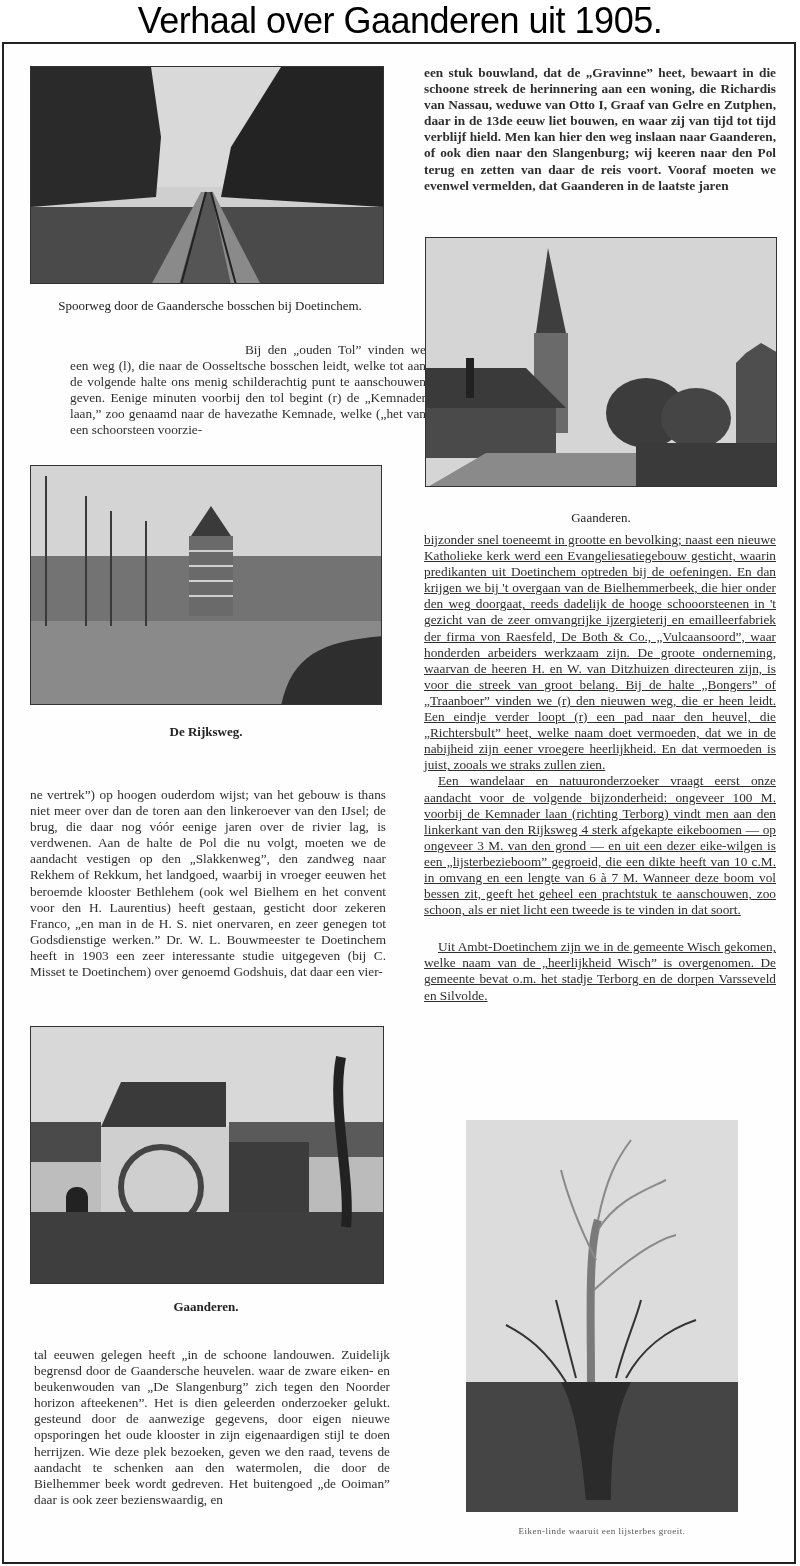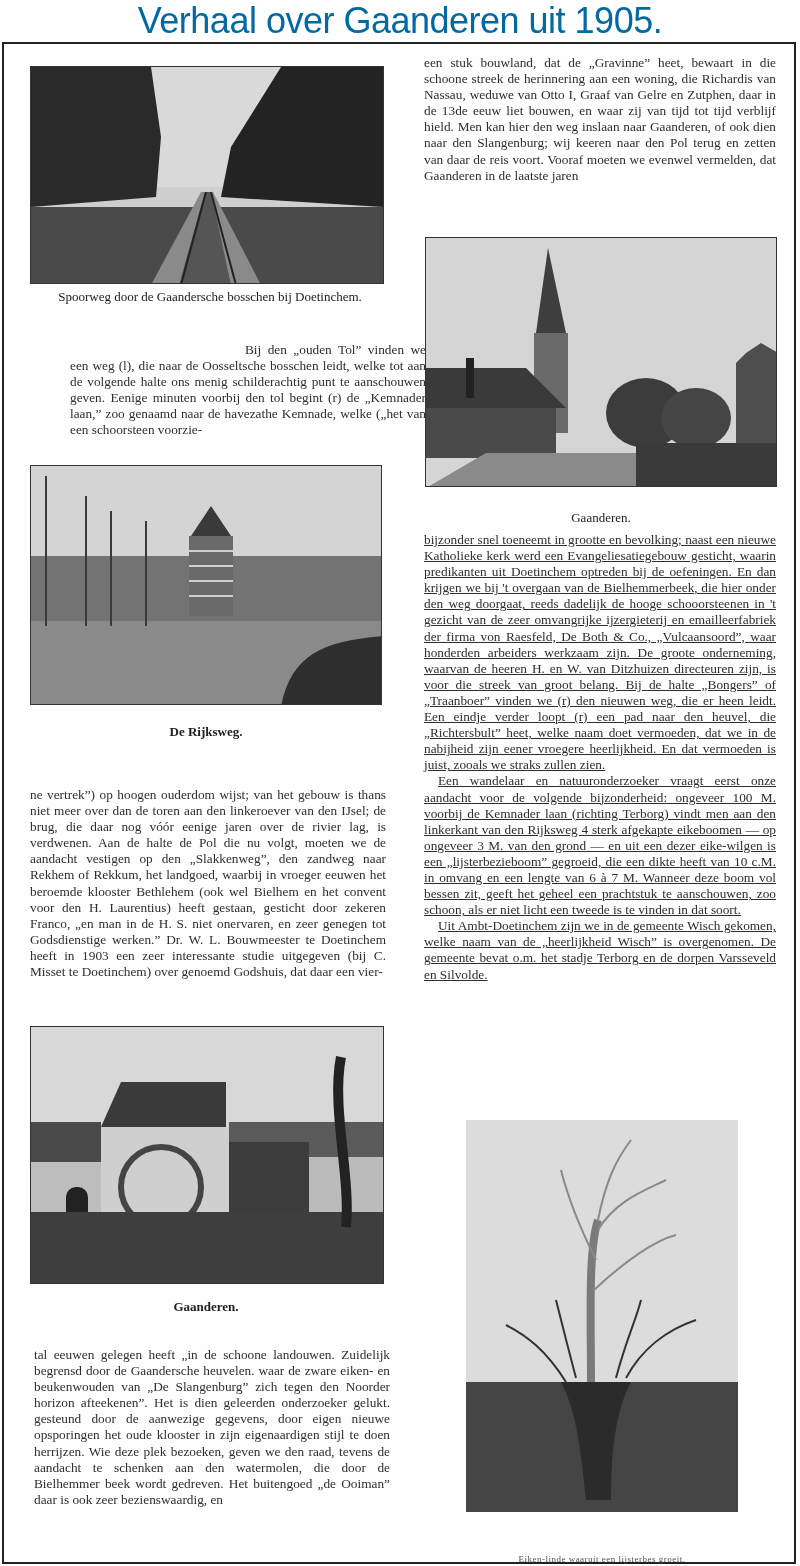--- a/index.html
+++ b/index.html
@@ -1,17 +1,17 @@
 <!DOCTYPE html>
 <html><head>
 <meta charset="utf-8">
 <style>
   html, body { margin:0; padding:0; background:#ffffff; }
   body { width:800px; height:1566px; position:relative; overflow:hidden; font-family:"Liberation Serif", serif; color:#2b2b2b; }
-  .title { position:absolute; left:0; top:0; width:800px; height:42px; text-align:center; font-family:"Liberation Sans", sans-serif; font-size:36px; line-height:42px; color:#0369a1; letter-spacing:-0.5px; }
+  .title { position:absolute; left:0; top:0; width:800px; height:42px; text-align:center; font-family:"Liberation Sans", sans-serif; font-size:36px; line-height:42px; color:#000000; letter-spacing:-0.5px; }
   .frame { position:absolute; left:2px; top:42px; width:794px; height:1522px; border:2px solid #222; box-sizing:border-box; background:#fefefe; }
   .photo { position:absolute; overflow:hidden; background:#777; border:1px solid #333; box-sizing:border-box; }
   .caption { position:absolute; text-align:center; font-size:13px; line-height:16px; color:#222; }
   .para { position:absolute; font-size:13.3px; line-height:16.1px; text-align:justify; color:#2e2e2e; }
   .para p { margin:0; }
   svg { display:block; }
 </style>
 </head>
 <body>
 
@@ -25,21 +25,21 @@
     <rect x="0" y="0" width="354" height="120" fill="#d9d9d9"></rect>
     <polygon points="0,0 120,0 130,70 125,130 0,140" fill="#2a2a2a"></polygon>
     <polygon points="354,0 250,0 200,80 190,130 354,140" fill="#232323"></polygon>
     <polygon points="0,140 354,140 354,218 0,218" fill="#4a4a4a"></polygon>
     <polygon points="170,125 182,125 230,218 120,218" fill="#8a8a8a"></polygon>
     <polygon points="174,125 180,125 200,218 148,218" fill="#555"></polygon>
     <line x1="175" y1="125" x2="150" y2="218" stroke="#222" stroke-width="2"></line>
     <line x1="180" y1="125" x2="205" y2="218" stroke="#222" stroke-width="2"></line>
   </svg>
 </div>
-<div class="caption" style="left:40px;top:289px;width:340px;">Spoorweg door de Gaandersche bosschen bij Doetinchem.</div>
+<div class="caption" style="left:40px;top:298px;width:340px;">Spoorweg door de Gaandersche bosschen bij Doetinchem.</div>
 
 <div class="para" style="left:30px;top:342px;width:356px;margin-left:40px;">
   <p style="text-indent:175px;">Bij den „ouden Tol” vinden we een weg (l), die naar de Oosseltsche bosschen leidt, welke tot aan de volgende halte ons menig schilderachtig punt te aanschouwen geven. Eenige minuten voorbij den tol begint (r) de „Kemnader laan,” zoo genaamd naar de havezathe Kemnade, welke („het van een schoorsteen voorzie-</p>
 </div>
 
 <div class="photo" style="left:30px;top:465px;width:352px;height:240px;">
   <svg width="352" height="240" viewBox="0 0 352 240">
     <rect width="352" height="240" fill="#d4d4d4"></rect>
     <rect x="0" y="90" width="352" height="70" fill="#5a5a5a" opacity="0.8"></rect>
     <polygon points="160,70 180,40 200,70" fill="#3a3a3a"></polygon>
@@ -83,21 +83,21 @@
   </svg>
 </div>
 <div class="caption" style="left:30px;top:1299px;width:352px;">
   <div style="font-weight:bold;">Gaanderen.</div>
 </div>
 
 <div class="para" style="left:34px;top:1347px;width:356px;">
   <p>tal eeuwen gelegen heeft „in de schoone landouwen. Zuidelijk begrensd door de Gaandersche heuvelen. waar de zware eiken- en beukenwouden van „De Slangenburg” zich tegen den Noorder horizon afteekenen”. Het is dien geleerden onderzoeker gelukt. gesteund door de aanwezige gegevens, door eigen nieuwe opsporingen het oude klooster in zijn eigenaardigen stijl te doen herrijzen. Wie deze plek bezoeken, geven we den raad, tevens de aandacht te schenken aan den watermolen, die door de Bielhemmer beek wordt gedreven. Het buitengoed „de Ooiman” daar is ook zeer bezienswaardig, en</p>
 </div>
 
-<div class="para" style="left:424px;top:55px;width:352px;">
+<div class="para" style="left:424px;top:65px;width:352px;font-weight:bold;">
   <p>een stuk bouwland, dat de „Gravinne” heet, bewaart in die schoone streek de herinnering aan een woning, die Richardis van Nassau, weduwe van Otto I, Graaf van Gelre en Zutphen, daar in de 13de eeuw liet bouwen, en waar zij van tijd tot tijd verblijf hield. Men kan hier den weg inslaan naar Gaanderen, of ook dien naar den Slangenburg; wij keeren naar den Pol terug en zetten van daar de reis voort. Vooraf moeten we evenwel vermelden, dat Gaanderen in de laatste jaren</p>
 </div>
 
 <div class="photo" style="left:425px;top:237px;width:352px;height:250px;">
   <svg width="352" height="250" viewBox="0 0 352 250">
     <rect width="352" height="250" fill="#d5d5d5"></rect>
     <polygon points="122,10 110,95 140,95" fill="#3e3e3e"></polygon>
     <rect x="108" y="95" width="34" height="100" fill="#6a6a6a"></rect>
     <polygon points="0,130 0,170 140,170 100,130" fill="#3a3a3a"></polygon>
     <rect x="0" y="170" width="130" height="50" fill="#4a4a4a"></rect>
@@ -107,21 +107,21 @@
     <polygon points="320,115 335,105 352,115 352,210 310,210 310,125" fill="#4e4e4e"></polygon>
     <polygon points="0,250 60,215 210,215 240,250" fill="#8a8a8a"></polygon>
     <rect x="210" y="205" width="142" height="45" fill="#3a3a3a"></rect>
   </svg>
 </div>
 <div class="caption" style="left:425px;top:510px;width:352px;">Gaanderen.</div>
 
 <div class="para" style="left:424px;top:532px;width:352px;text-decoration:underline;">
   <p>bijzonder snel toeneemt in grootte en bevolking; naast een nieuwe Katholieke kerk werd een Evangeliesatiegebouw gesticht, waarin predikanten uit Doetinchem optreden bij de oefeningen. En dan krijgen we bij 't overgaan van de Bielhemmerbeek, die hier onder den weg doorgaat, reeds dadelijk de hooge schooorsteenen in 't gezicht van de zeer omvangrijke ijzergieterij en emailleerfabriek der firma von Raesfeld, De Both &amp; Co., „Vulcaansoord”, waar honderden arbeiders werkzaam zijn. De groote onderneming, waarvan de heeren H. en W. van Ditzhuizen directeuren zijn, is voor die streek van groot belang. Bij de halte „Bongers” of „Traanboer” vinden we (r) den nieuwen weg, die er heen leidt. Een eindje verder loopt (r) een pad naar den heuvel, die „Richtersbult” heet, welke naam doet vermoeden, dat we in de nabijheid zijn eener vroegere heerlijkheid. En dat vermoeden is juist, zooals we straks zullen zien.</p>
   <p style="text-indent:14px;">Een wandelaar en natuuronderzoeker vraagt eerst onze aandacht voor de volgende bijzonderheid: ongeveer 100 M. voorbij de Kemnader laan (richting Terborg) vindt men aan den linkerkant van den Rijksweg 4 sterk afgekapte eikeboomen — op ongeveer 3 M. van den grond — en uit een dezer eike-wilgen is een „lijsterbezieboom” gegroeid, die een dikte heeft van 10 c.M. in omvang en een lengte van 6 à 7 M. Wanneer deze boom vol bessen zit, geeft het geheel een prachtstuk te aanschouwen, zoo schoon, als er niet licht een tweede is te vinden in dat soort.</p>
-  <p style="text-indent:14px;">Uit Ambt-Doetinchem zijn we in de gemeente Wisch gekomen, welke naam van de „heerlijkheid Wisch” is overgenomen. De gemeente bevat o.m. het stadje Terborg en de dorpen Varsseveld en Silvolde.</p>
+  <p style="text-indent:14px;margin-top:21px;">Uit Ambt-Doetinchem zijn we in de gemeente Wisch gekomen, welke naam van de „heerlijkheid Wisch” is overgenomen. De gemeente bevat o.m. het stadje Terborg en de dorpen Varsseveld en Silvolde.</p>
 </div>
 
 <div class="photo" style="left:466px;top:1120px;width:272px;height:392px;border:none;">
   <svg width="272" height="392" viewBox="0 0 272 392">
     <rect width="272" height="392" fill="#dcdcdc"></rect>
     <rect x="0" y="262" width="272" height="130" fill="#454545"></rect>
     <path d="M120,380 C115,330 110,290 95,262 L165,262 C150,290 145,330 145,380 Z" fill="#2b2b2b"></path>
     <path d="M125,262 C125,200 122,130 132,100" stroke="#7a7a7a" stroke-width="8" fill="none"></path>
     <g stroke="#8a8a8a" stroke-width="2" fill="none">
       <path d="M132,100 C140,60 150,40 165,20"></path>
@@ -130,13 +130,13 @@
         <path d="M128,170 C160,140 190,120 210,115"></path>
     </g>
     <g stroke="#333" stroke-width="2" fill="none">
       <path d="M100,262 C80,230 60,215 40,205"></path>
         <path d="M110,258 C100,220 95,200 90,180"></path>
       <path d="M160,258 C175,230 200,210 230,200"></path>
         <path d="M150,258 C160,220 170,200 175,180"></path>
     </g>
   </svg>
 </div>
-<div class="caption" style="left:466px;top:1523px;width:272px;font-size:9px;letter-spacing:0.5px;color:#555;margin-top:28px;">Eiken-linde waaruit een lijsterbes groeit.</div>
+<div class="caption" style="left:466px;top:1523px;width:272px;font-size:9px;letter-spacing:0.5px;color:#555;">Eiken-linde waaruit een lijsterbes groeit.</div>
 
 </body></html>

